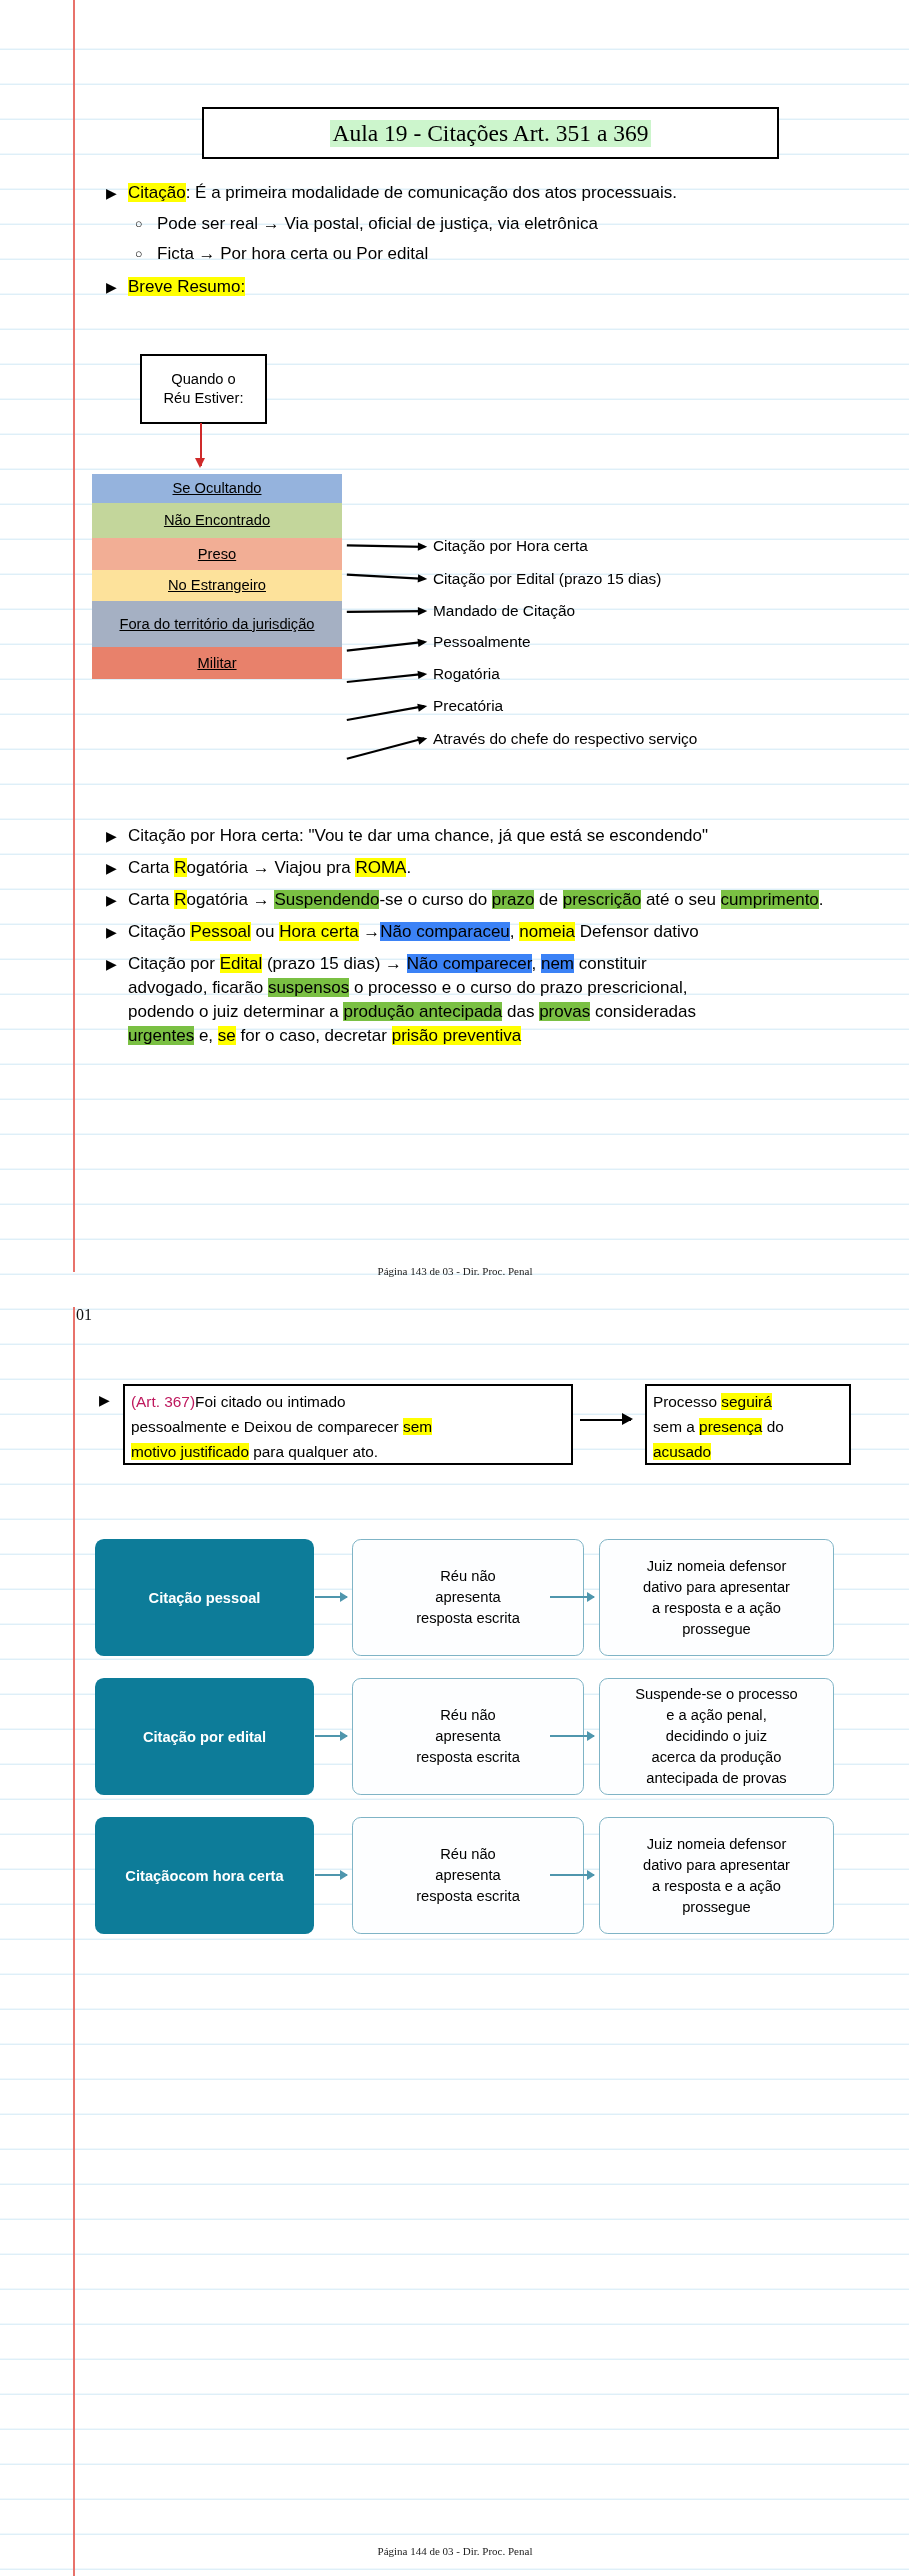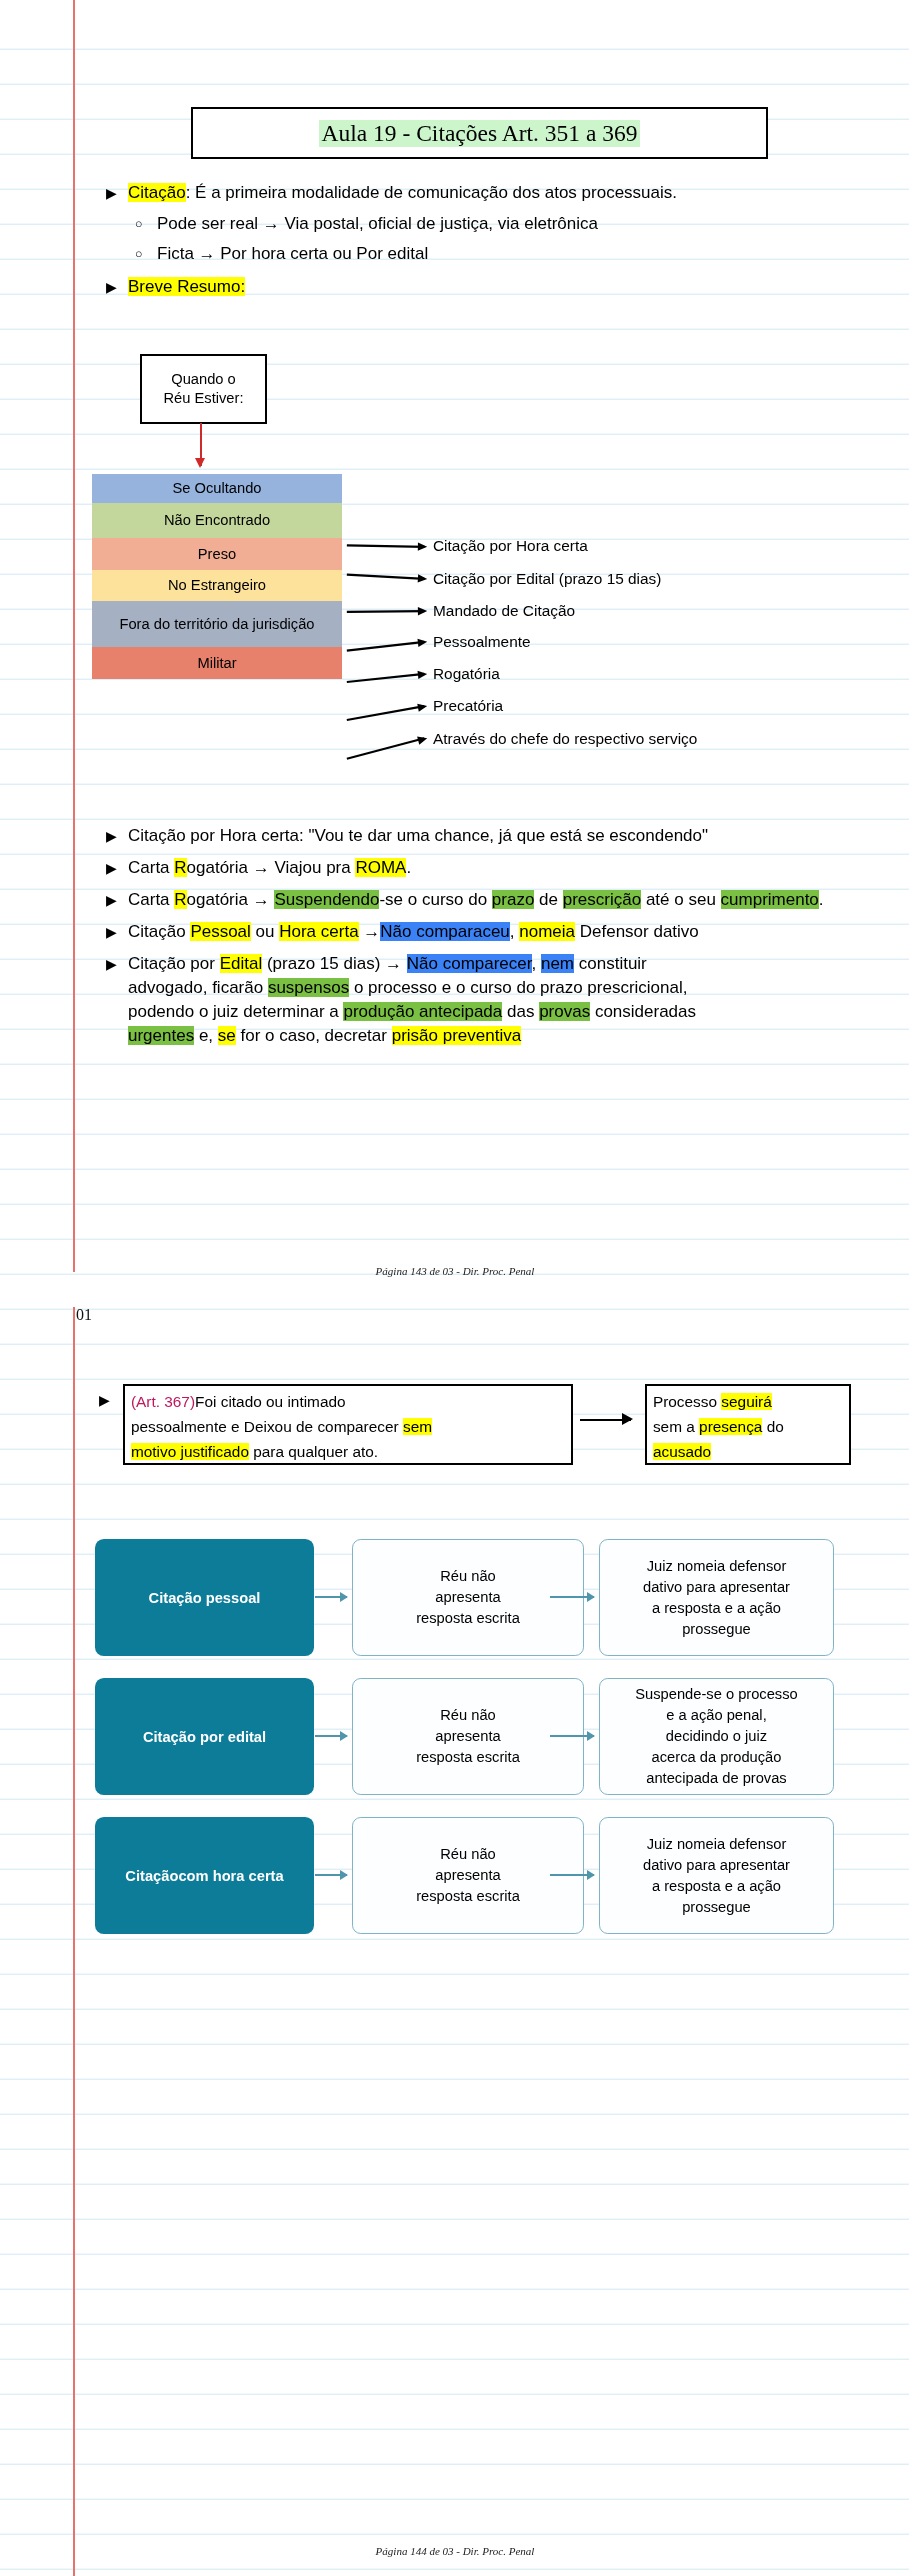--- a/index.html
+++ b/index.html
@@ -36,21 +36,21 @@
     background:#e8726b;
     pointer-events:none;
   }
   .margin-line.seg1{top:0;height:1272px;bottom:auto;}
   .margin-line.seg2{top:1307px;height:1269px;bottom:auto;}
   .content{position:relative;z-index:3;}
 
   
   .title-box{
     position:absolute;
-    left:191px; top:107px;
+    left:202px; top:107px;
     width:573px; height:48px;
     border:2.9px solid #000;
     background:#fff;
     display:flex; align-items:center; justify-content:center;
   }
   .title-text{
     font-family:"Liberation Serif", serif;
     font-size:23.5px;
     background:#ccf5cc;
     padding:0 2.9px;
@@ -109,20 +109,21 @@
     border-left:5.9px solid transparent;
     border-right:5.9px solid transparent;
     border-top:10.3px solid #cf2a2a;
   }
 
   
   .ctable{
     position:absolute;
     left:92px; top:474px;
     width:250px;
+    text-decoration:underline;
   }
   .crow{
     display:flex; align-items:center; justify-content:center;
     text-align:center;
     font-size:14.7px;
     line-height:19px;
     box-sizing:border-box;
     padding:2.2px 4.4px;
   }
   .arrows{
@@ -138,21 +139,20 @@
   }
 
   
   .footer{
     position:absolute;
     left:0; right:0;
     text-align:center;
     font-family:"Liberation Serif", serif;
     font-size:11px;
     color:#222;
-    font-style:italic;
   }
   .pgnum{
     position:absolute;
     left:76px;
     font-family:"Liberation Serif", serif;
     font-size:16px;
     color:#111;
   }
 
   

